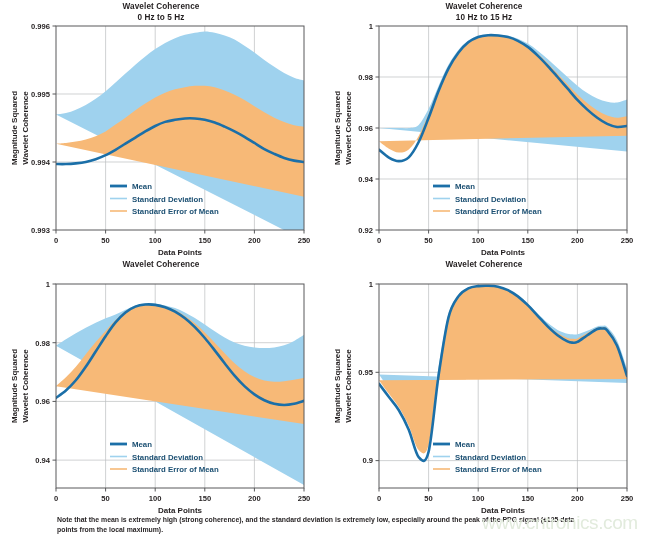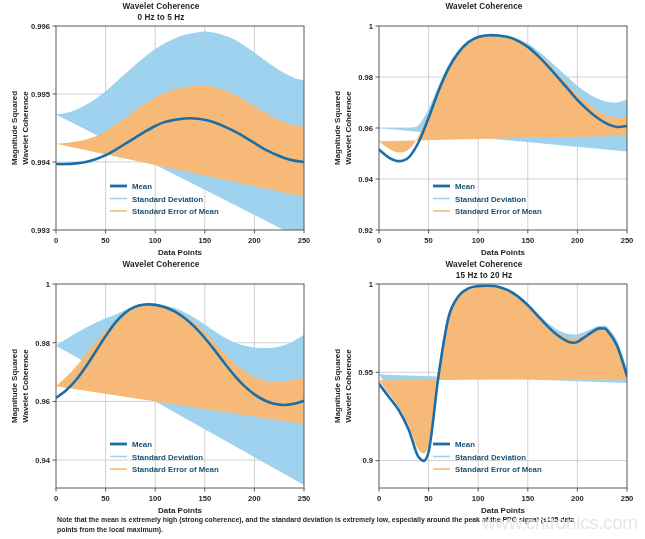--- a/index.html
+++ b/index.html
@@ -124,20 +124,21 @@
             <line x1="110" y1="211" x2="127" y2="211" stroke="#f7b977" stroke-width="1.6"></line>
             <text x="132" y="214" class="legend-label">Standard Error of Mean</text>
           </g>
         </g>
       </svg>
   </div>
 
   <div class="panel" id="panel-1">
     <div class="panel-title">
       <span>Wavelet Coherence</span>
+      <span class="t2">10 Hz to 15 Hz</span>
     </div>
     <svg class="chart-svg" id="svg-1" viewBox="0 0 322 255">
         <defs>
           <clipPath id="clip1">
             <rect x="56" y="26" width="248" height="204"></rect>
           </clipPath>
         </defs>
         <g>
           <line x1="105.6" y1="26" x2="105.6" y2="230" class="grid-line"></line>
           <line x1="155.2" y1="26" x2="155.2" y2="230" class="grid-line"></line>
@@ -268,21 +269,20 @@
             <line x1="110" y1="211" x2="127" y2="211" stroke="#f7b977" stroke-width="1.6"></line>
             <text x="132" y="214" class="legend-label">Standard Error of Mean</text>
           </g>
         </g>
       </svg>
   </div>
 
   <div class="panel" id="panel-3">
     <div class="panel-title">
       <span>Wavelet Coherence</span>
-      <span class="t2">15 Hz to 20 Hz</span>
     </div>
     <svg class="chart-svg" id="svg-3" viewBox="0 0 322 255">
         <defs>
           <clipPath id="clip3">
             <rect x="56" y="26" width="248" height="204"></rect>
           </clipPath>
         </defs>
         <g>
           <line x1="105.6" y1="26" x2="105.6" y2="230" class="grid-line"></line>
           <line x1="155.2" y1="26" x2="155.2" y2="230" class="grid-line"></line>

